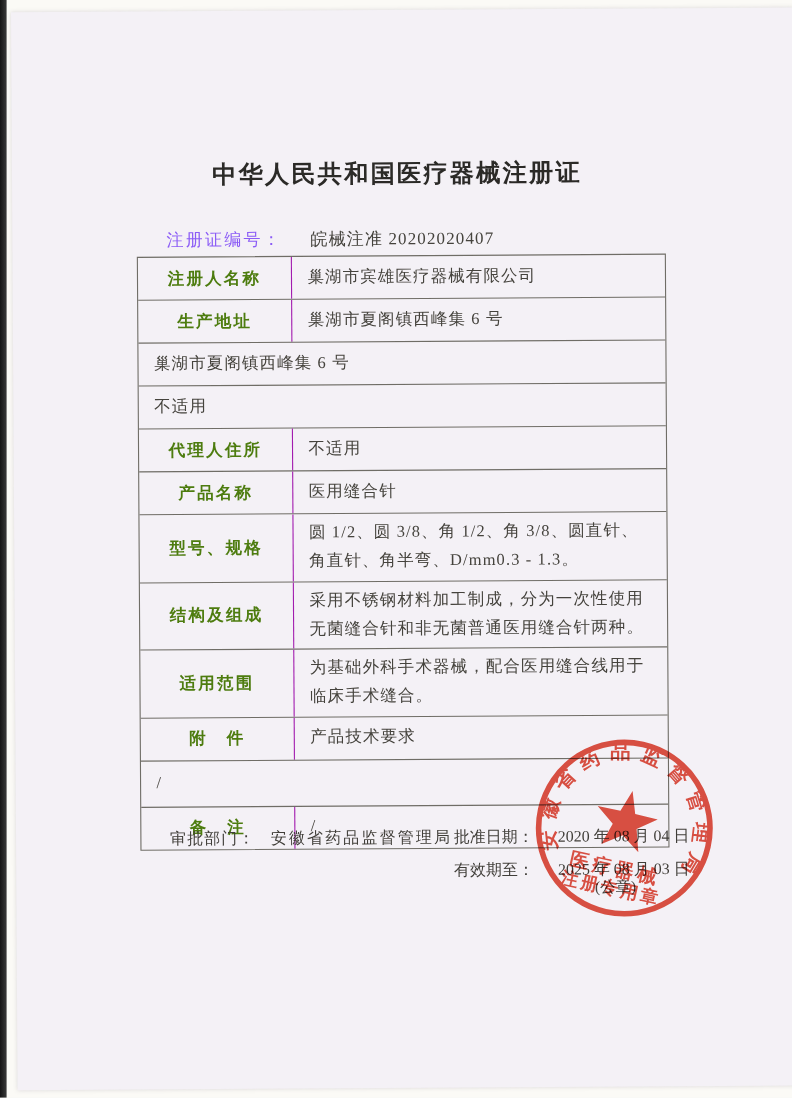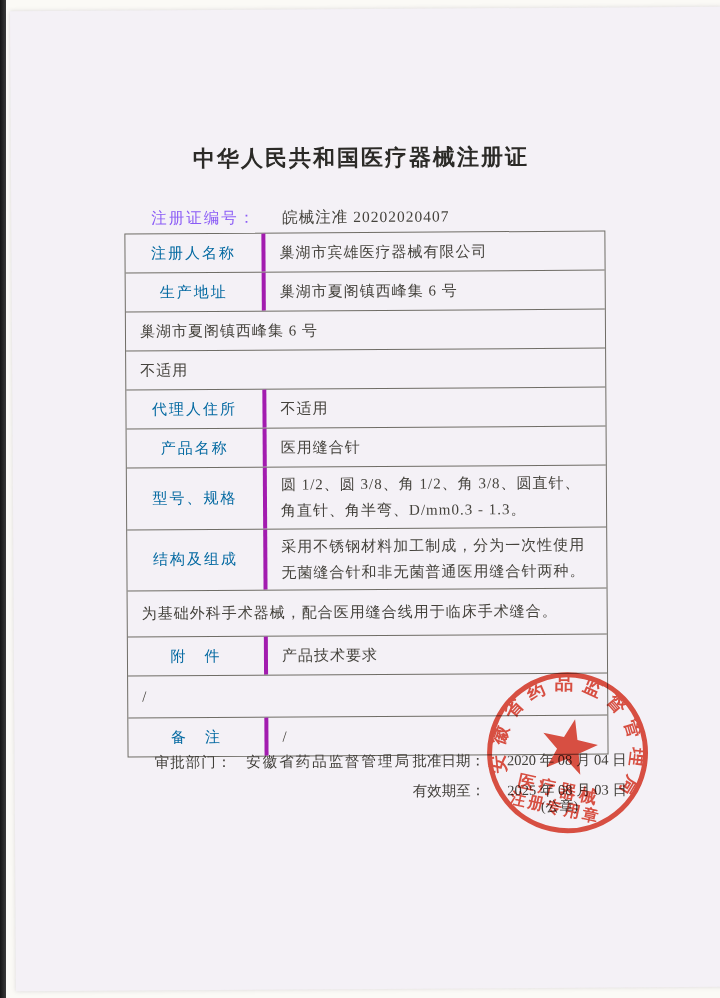--- a/index.html
+++ b/index.html
@@ -29,24 +29,25 @@
   .cert-line .val{margin-left:26px;letter-spacing:1px;color:#45433d;}
 
   .cert-table{
     position:absolute;left:113px;top:223px;width:479px;
     border:1px solid #6f6d66;display:flex;flex-direction:column;
     font-size:15px;
   }
   .t-row{display:flex;align-items:stretch;border-top:1px solid #6f6d66;}
   .t-row:first-child{border-top:none;}
   .t-label{
-    width:140px;flex:0 0 140px;border-right:4px solid #a21caf;
+    width:140px;flex:0 0 140px;border-right:1px solid #a21caf;
     display:flex;align-items:center;justify-content:center;
-    text-align:center;letter-spacing:2px;color:#0369a1;padding:2px 4px;
+    text-align:center;letter-spacing:2px;color:#4d7c0f;padding:2px 4px;
     box-sizing:border-box;
+    font-weight:bold;
   }
   .t-value{
     flex:1;display:flex;align-items:center;
     padding:4px 10px 4px 14px;letter-spacing:1px;line-height:1.75;
     color:#45433d;box-sizing:border-box;
   }
   .r-s{min-height:38px;}
   .r-m{min-height:45px;}
   .r-l1{min-height:55px;}
   .r-l2{min-height:58px;}
@@ -105,20 +106,21 @@
     </div>
     <div class="t-row r-l1">
       <div class="t-label">型号、规格</div>
       <div class="t-value">圆 1/2、圆 3/8、角 1/2、角 3/8、圆直针、角直针、角半弯、D/mm0.3 - 1.3。</div>
     </div>
     <div class="t-row r-l2">
       <div class="t-label">结构及组成</div>
       <div class="t-value">采用不锈钢材料加工制成，分为一次性使用无菌缝合针和非无菌普通医用缝合针两种。</div>
     </div>
     <div class="t-row r-m">
+      <div class="t-label">适用范围</div>
       <div class="t-value">为基础外科手术器械，配合医用缝合线用于临床手术缝合。</div>
     </div>
     <div class="t-row r-s">
       <div class="t-label">附　件</div>
       <div class="t-value">产品技术要求</div>
     </div>
     <div class="t-row r-x">
       <div class="t-value">/</div>
     </div>
     <div class="t-row r-s">

